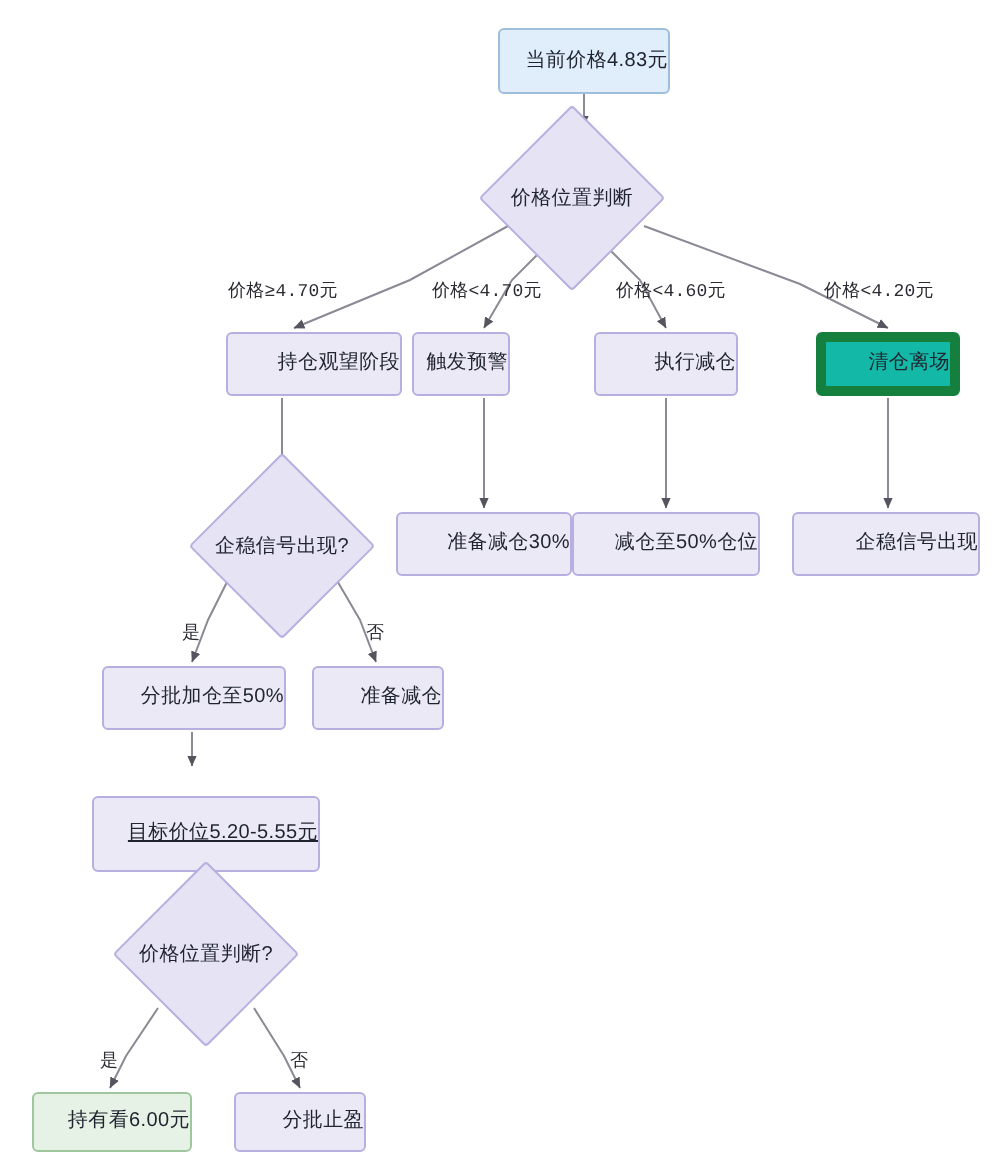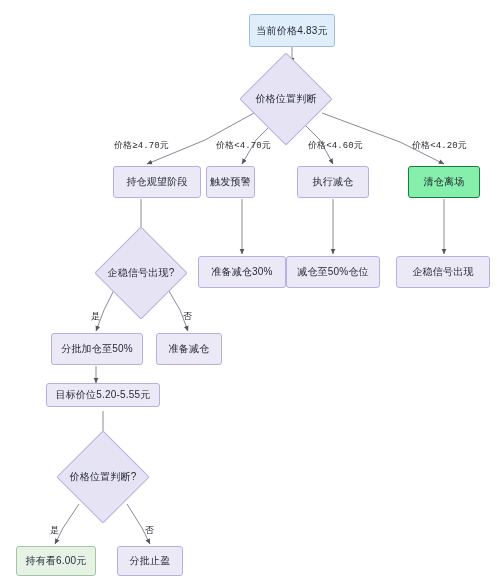--- a/index.html
+++ b/index.html
@@ -23,41 +23,41 @@
     top: 0;
     width: 500px;
     height: 587px;
     pointer-events: none;
   }
   .node {
     position: absolute;
     box-sizing: border-box;
     display: flex;
     align-items: center;
-    justify-content: center;
+    justify-content: flex-end;
     text-align: center;
     font-size: 10px;
     line-height: 1.15;
     color: #1f2430;
     letter-spacing: 0.2px;
   }
   .node.rect {
     border-radius: 3px;
   }
   .node.lav {
     background: #ece9f6;
     border: 1px solid #b9aee0;
   }
   .node.blue {
     background: #e0eefb;
     border: 1px solid #9fbedc;
   }
   .node.pink {
-    background: #86efac;
-    border: 1px solid #15803d;
+    background: #14b8a6;
+    border: 5px solid #15803d;
   }
   .node.green {
     background: #e5f2e5;
     border: 1px solid #9ec79e;
   }
   .diamond-wrap {
     position: absolute;
   }
   .diamond-shape {
     position: absolute;
@@ -176,21 +176,21 @@
   <div class="edge-label" style="left:183px; top:310px;">否</div>
 
   <div class="node rect lav" style="left:51px; top:333px; width:92px; height:32px;">
     <span>分批加仓至50%</span>
   </div>
 
   <div class="node rect lav" style="left:156px; top:333px; width:66px; height:32px;">
     <span>准备减仓</span>
   </div>
 
-  <div class="node rect lav" style="left:46px; top:383px; width:114px; height:24px;">
+  <div class="node rect lav" style="left:46px; top:398px; width:114px; height:38px;text-decoration:underline;">
     <span>目标价位5.20-5.55元</span>
   </div>
 
   <div class="diamond-wrap" style="left:70px; top:444px; width:66px; height:66px;">
     <div class="diamond-shape"></div>
     <div class="diamond-label">价格位置判断?</div>
   </div>
 
   <div class="edge-label" style="left:50px; top:524px;">是</div>
   <div class="edge-label" style="left:145px; top:524px;">否</div>

